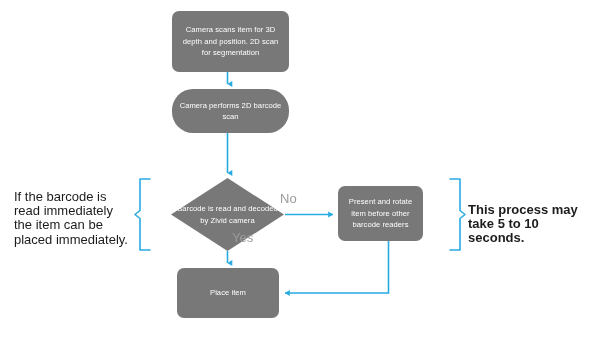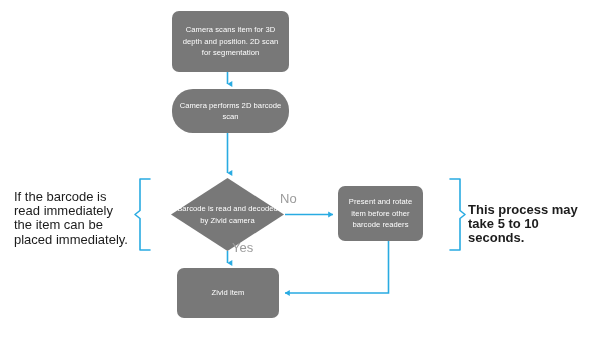--- a/index.html
+++ b/index.html
@@ -131,24 +131,24 @@
 
   <div class="node diamond" id="node-decision">
     <span class="node-label">Barcode is read and decoded by Zivid camera</span>
   </div>
 
   <div class="node box" id="node-present">
     <span class="node-label">Present and rotate item before other barcode readers</span>
   </div>
 
   <div class="node box" id="node-place">
-    <span class="node-label">Zivid item</span>
+    <span class="node-label">Place item</span>
   </div>
 
   <div class="edge-label" style="left:280px; top:194px;">No</div>
 
-  <div class="edge-label" style="left:232px; top:243px;">Yes</div>
+  <div class="edge-label" style="left:232px; top:233px;">Yes</div>
 
   <div class="annotation" id="annotation-left">If the barcode is read immediately the item can be placed immediately.</div>
 
   <div class="annotation" id="annotation-right">This process may take 5 to 10 seconds.</div>
 
 </div>
 
 </body></html>

